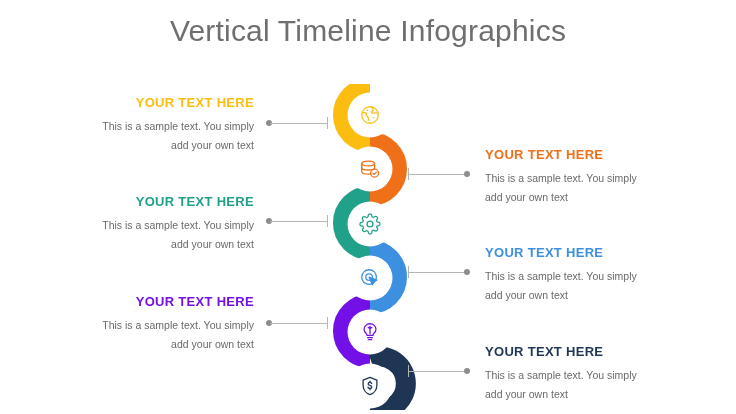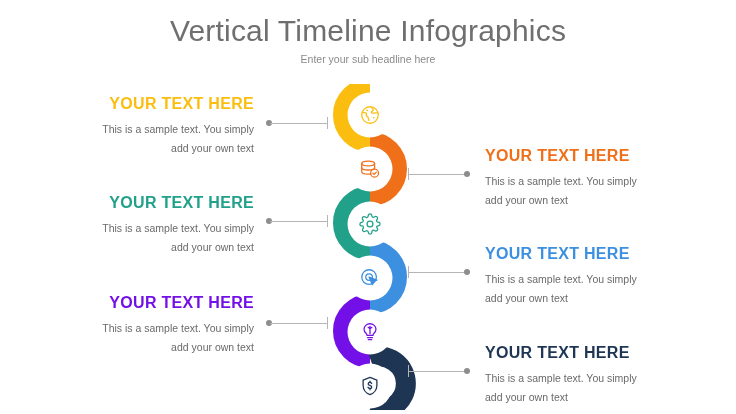--- a/index.html
+++ b/index.html
@@ -93,40 +93,39 @@
     position: absolute;
     top: 0px;
     width: 1px;
     height: 12px;
     background: #b5b5b5;
   }
 
   
   .block { position: absolute; }
   .block .heading {
-    font-size: 16px;
+    font-size: 13px;
     font-weight: bold;
     letter-spacing: 0.3px;
     margin-bottom: 7px;
   }
   .block .body {
     font-size: 10.5px;
     color: #6a6a6a;
     line-height: 1.78;
   }
   .block.left { text-align: right; width: 196px; }
   .block.right { text-align: left; width: 200px; }
 </style>
 </head>
 <body>
 
 <div class="slide">
 
   <div class="page-title">Vertical Timeline Infographics</div>
-  <div class="page-subtitle">Enter your sub headline here</div>
 
   <div class="ribbon">
     <svg width="104" height="326" viewBox="0 0 104 326">
 
       <path d="M 52 4 A 27 27 0 1 0 52 58" fill="none" stroke="#FBBE10" stroke-width="20"></path>
 
       <path d="M 52 58 A 27 27 0 1 1 52 112" fill="none" stroke="#F0701A" stroke-width="20"></path>
 
       <path d="M 52 112 A 27 27 0 1 0 52 166" fill="none" stroke="#21A08A" stroke-width="20"></path>
 

